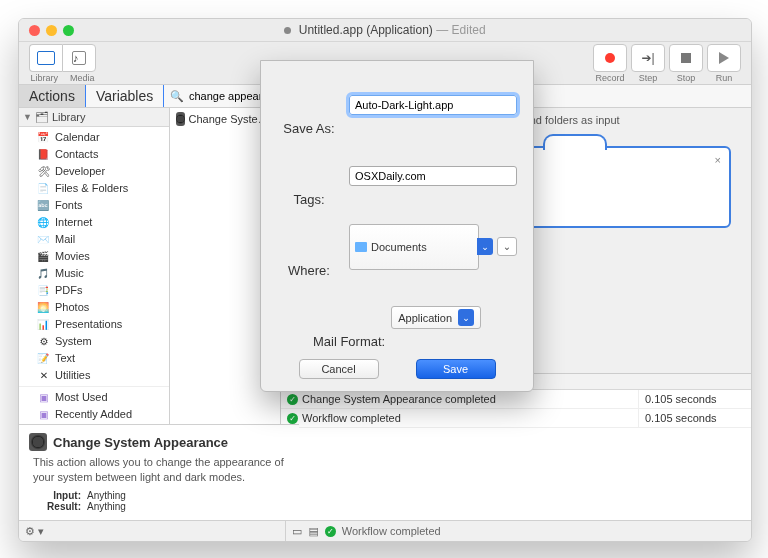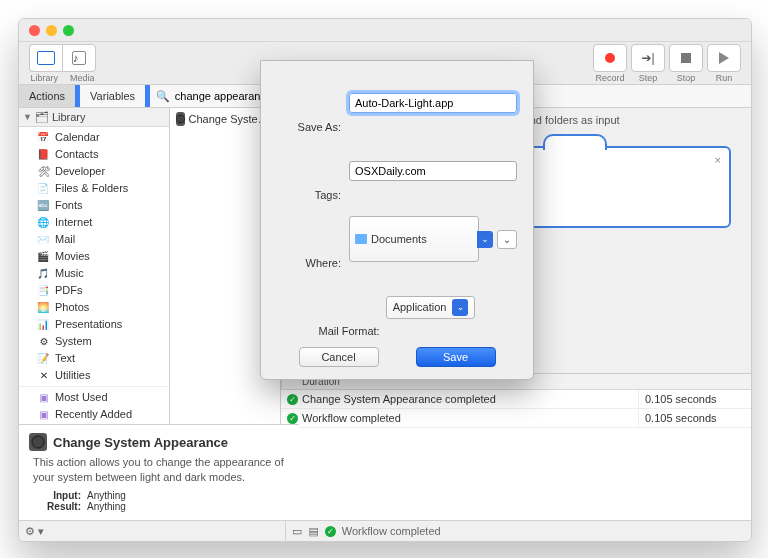--- a/index.html
+++ b/index.html
@@ -24,21 +24,21 @@
   .segment .tb-btn:first-child{border-radius:4px 0 0 4px;border-right:none;}
   .segment .tb-btn:last-child{border-radius:0 4px 4px 0;}
   .rec{width:10px;height:10px;background:#ff3b30;border-radius:50%;}
   .step-icn{font-size:12px;color:#555;}
   .stop-icn{width:10px;height:10px;background:#777;}
   .play-icn{width:0;height:0;border-left:10px solid #888;border-top:6px solid transparent;border-bottom:6px solid transparent;}
   .lib-icn{display:inline-block;width:16px;height:12px;border:1px solid #1f6fd0;border-radius:2px;}
   .media-icn{display:inline-block;width:12px;height:12px;border:1px solid #888;border-radius:2px;}
   
   .secondary{height:22px;display:flex;align-items:stretch;background:#f7f7f7;border-bottom:1px solid #d0d0d0;}
-  .tab{padding:0 10px;display:flex;align-items:center;font-size:11px;color:#333;border-right:5px solid #3b82f6;}
+  .tab{padding:0 10px;display:flex;align-items:center;font-size:14px;color:#333;border-right:1px solid #3b82f6;}
   .tab.active{background:#d9d9d9;font-weight:500;}
   .search{flex:0 0 110px;display:flex;align-items:center;padding:0 6px;color:#888;}
   .search input{border:none;background:transparent;width:100%;font-size:11px;outline:none;}
   .search .mag{margin-right:3px;}
   
   .body{flex:1;display:flex;overflow:hidden;}
   .sidebar-col{width:150px;border-right:1px solid #d0d0d0;display:flex;flex-direction:column;background:#fff;overflow:auto;}
   .sb-head{height:18px;display:flex;align-items:center;background:#f0f0f0;border-bottom:1px solid #d7d7d7;padding:0 4px;font-size:11px;color:#444;}
   .sb-head .tri{margin-right:3px;color:#777;font-size:9px;}
   .sb-items{padding:2px 0;}
@@ -66,21 +66,21 @@
   .bottombar{height:20px;background:#f0f0f0;border-top:1px solid #d0d0d0;display:flex;align-items:center;padding:0 6px;color:#666;gap:6px;}
   .bot-left{width:260px;border-right:1px solid #d0d0d0;display:flex;align-items:center;gap:8px;height:100%;}
   .info{border-top:1px solid #d0d0d0;background:#fff;padding:8px 10px;width:260px;}
   .info h3{margin:0 0 4px 0;font-size:13px;display:flex;align-items:center;gap:6px;}
   .info p{margin:0 0 6px 4px;color:#555;line-height:1.3;}
   .info .kv{display:flex;font-size:10px;}
   .info .kv .k{width:52px;text-align:right;margin-right:6px;color:#333;font-weight:600;}
   
   .overlay{position:absolute;left:260px;top:60px;width:240px;background:#efefef;border:1px solid #bbb;border-radius:0 0 6px 6px;box-shadow:0 14px 30px rgba(0,0,0,.3);padding:12px 16px;}
   .dlg-row{display:flex;align-items:center;margin-bottom:8px;}
-  .dlg-row label{width:64px;text-align:right;margin-right:8px;color:#333;font-size:11px;margin-top:48px;}
+  .dlg-row label{width:64px;text-align:center;margin-right:8px;color:#333;font-size:13px;margin-top:48px;}
   .dlg-row input[type=text]{flex:1;border:1px solid #aaa;border-radius:3px;padding:3px 5px;font-size:11px;background:#fff;}
   .dlg-row input.focus{outline:3px solid #9ec7ff;border-color:#6ea8f0;}
   .where{flex:1;display:flex;align-items:center;}
   .where-sel{flex:1;display:flex;align-items:center;background:linear-gradient(#fff,#f4f4f4);border:1px solid #b5b5b5;border-radius:3px;padding:16px 5px;}
   .blue-end{width:16px;height:17px;background:#2f6fe0;border-radius:0 3px 3px 0;margin-left:-2px;display:flex;align-items:center;justify-content:center;color:#fff;font-size:9px;}
   .expand{margin-left:4px;width:18px;height:17px;border:1px solid #b5b5b5;border-radius:3px;background:#fff;display:flex;align-items:center;justify-content:center;color:#555;font-size:10px;}
   .ff-sel{background:linear-gradient(#fff,#f4f4f4);border:1px solid #b5b5b5;border-radius:3px;padding:2px 6px;display:flex;align-items:center;}
   .dlg-btns{display:flex;justify-content:center;gap:20px;margin-top:10px;}
   .btn{min-width:58px;padding:3px 10px;border:1px solid #b5b5b5;border-radius:4px;background:linear-gradient(#fff,#eee);text-align:center;font-size:11px;}
   .btn.primary{background:linear-gradient(#4a90ff,#1763e6);border-color:#1659c9;color:#fff;margin-left:17px;}
@@ -91,20 +91,26 @@
 <body>
 
 <div class="window">
 
   <div class="titlebar">
     <div class="traffic">
       <span class="tl-red"></span>
       <span class="tl-yellow"></span>
       <span class="tl-green"></span>
     </div>
+    <div class="title">
+      <span class="dot"></span>
+      <span>Untitled.app</span>
+      <span>(Application)</span>
+      <span class="sub">— Edited</span>
+    </div>
   </div>
 
   <div class="toolbar">
     <div class="tb-left">
       <div class="tb-group">
         <div class="segment">
           <div class="tb-btn">
               <span class="lib-icn"></span>
             </div>
           <div class="tb-btn">

